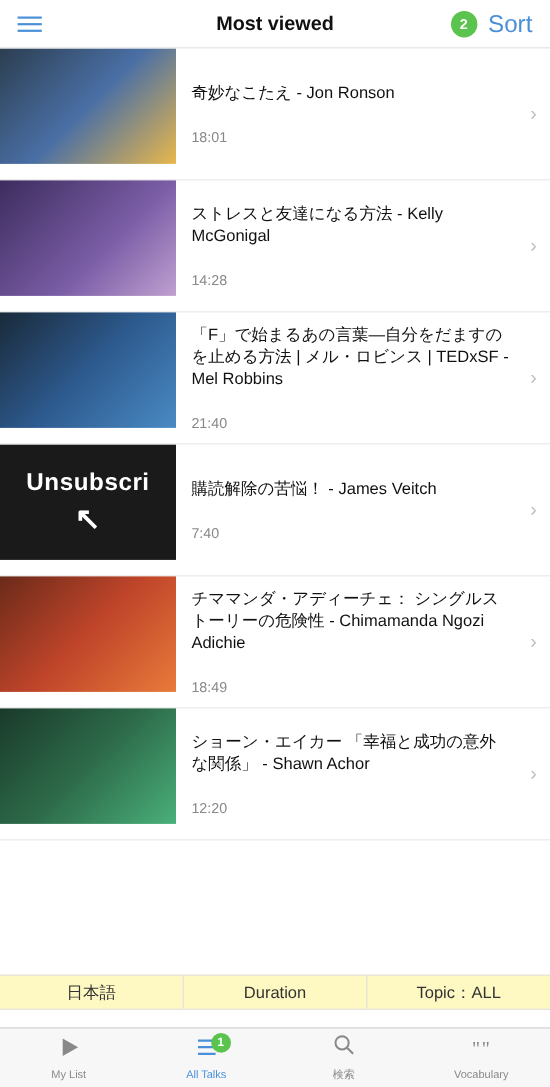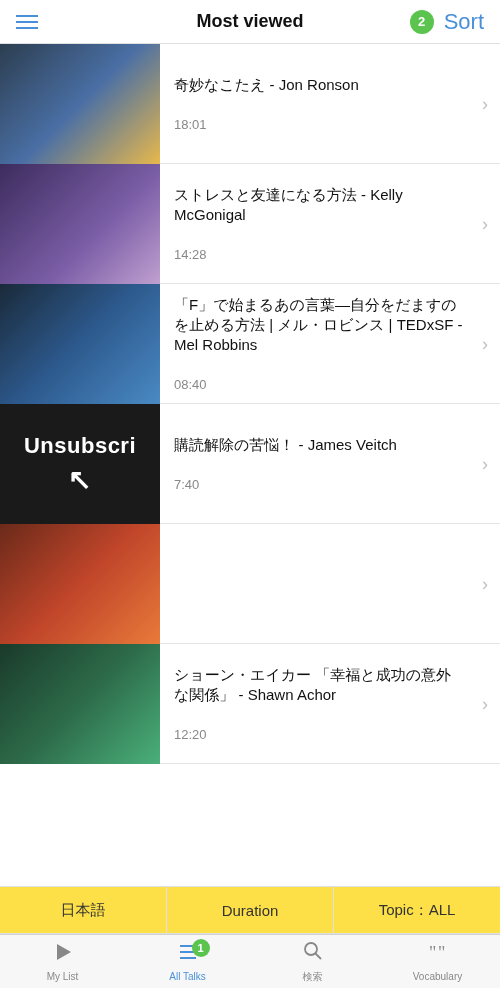--- a/index.html
+++ b/index.html
@@ -76,21 +76,21 @@
       display: flex;
       align-items: stretch;
       border-bottom: 1px solid #e5e5e5;
       height: 120px;
       cursor: pointer;
       position: relative;
     }
     .talk-thumbnail {
       width: 160px;
       min-width: 160px;
-      height: 120px;
+      height: 105px;
       overflow: hidden;
       background: #333;
       text-align: center;
     }
     
     .thumb-1 { background: linear-gradient(135deg, #2c3e50 0%, #4a6fa5 50%, #e8b84b 100%); }
     .thumb-2 { background: linear-gradient(135deg, #3d2c5e 0%, #7b5ea7 60%, #c0a0d0 100%); }
     .thumb-3 { background: linear-gradient(135deg, #1a2a3a 0%, #2d5a8e 50%, #4a8ac4 100%); }
     .thumb-4 { background: linear-gradient(135deg, #111 0%, #333 40%, #555 100%); }
     .thumb-5 { background: linear-gradient(135deg, #6b2a1a 0%, #c0452a 50%, #e87a3a 100%); }
@@ -121,24 +121,24 @@
       top: 50%;
       transform: translateY(-50%);
       color: #c0c0c0;
       font-size: 18px;
     }
 
     
     .filter-bar {
       display: flex;
       align-items: flex-start;
-      height: 48px;
+      height: 32px;
       border-top: 1px solid #e0e0e0;
       border-bottom: 1px solid #e0e0e0;
-      background: #fde047;
+      background: #fef9c3;
     }
     .filter-btn {
       flex: 1;
       height: 100%;
       display: flex;
       align-items: center;
       justify-content: center;
       font-size: 15px;
       color: #333;
       cursor: pointer;
@@ -263,41 +263,45 @@
         <div class="talk-duration">14:28</div>
       </div>
       <div class="talk-chevron">›</div>
     </div>
     <div class="talk-item">
       <div class="talk-thumbnail thumb-3">
         <div class="thumb-inner"></div>
       </div>
       <div class="talk-info">
         <div class="talk-title">「F」で始まるあの言葉―自分をだますのを止める方法 | メル・ロビンス | TEDxSF - Mel Robbins</div>
-        <div class="talk-duration">08:40</div>
+        <div class="talk-duration">21:40</div>
       </div>
       <div class="talk-chevron">›</div>
     </div>
     <div class="talk-item">
       <div class="talk-thumbnail thumb-4">
 
         <div class="thumb-inner thumb-4-content">
           <div class="unsubscribe-text">Unsubscri</div>
           <div class="cursor-icon">↖</div>
         </div>
       </div>
       <div class="talk-info">
         <div class="talk-title">購読解除の苦悩！ - James Veitch</div>
         <div class="talk-duration">7:40</div>
       </div>
       <div class="talk-chevron">›</div>
     </div>
     <div class="talk-item">
       <div class="talk-thumbnail thumb-5">
         <div class="thumb-inner"></div>
+      </div>
+      <div class="talk-info">
+        <div class="talk-title">チママンダ・アディーチェ： シングルストーリーの危険性 - Chimamanda Ngozi Adichie</div>
+        <div class="talk-duration">18:49</div>
       </div>
       <div class="talk-chevron">›</div>
     </div>
     <div class="talk-item">
       <div class="talk-thumbnail thumb-6">
         <div class="thumb-inner"></div>
       </div>
       <div class="talk-info">
         <div class="talk-title">ショーン・エイカー 「幸福と成功の意外な関係」 - Shawn Achor</div>
         <div class="talk-duration">12:20</div>

